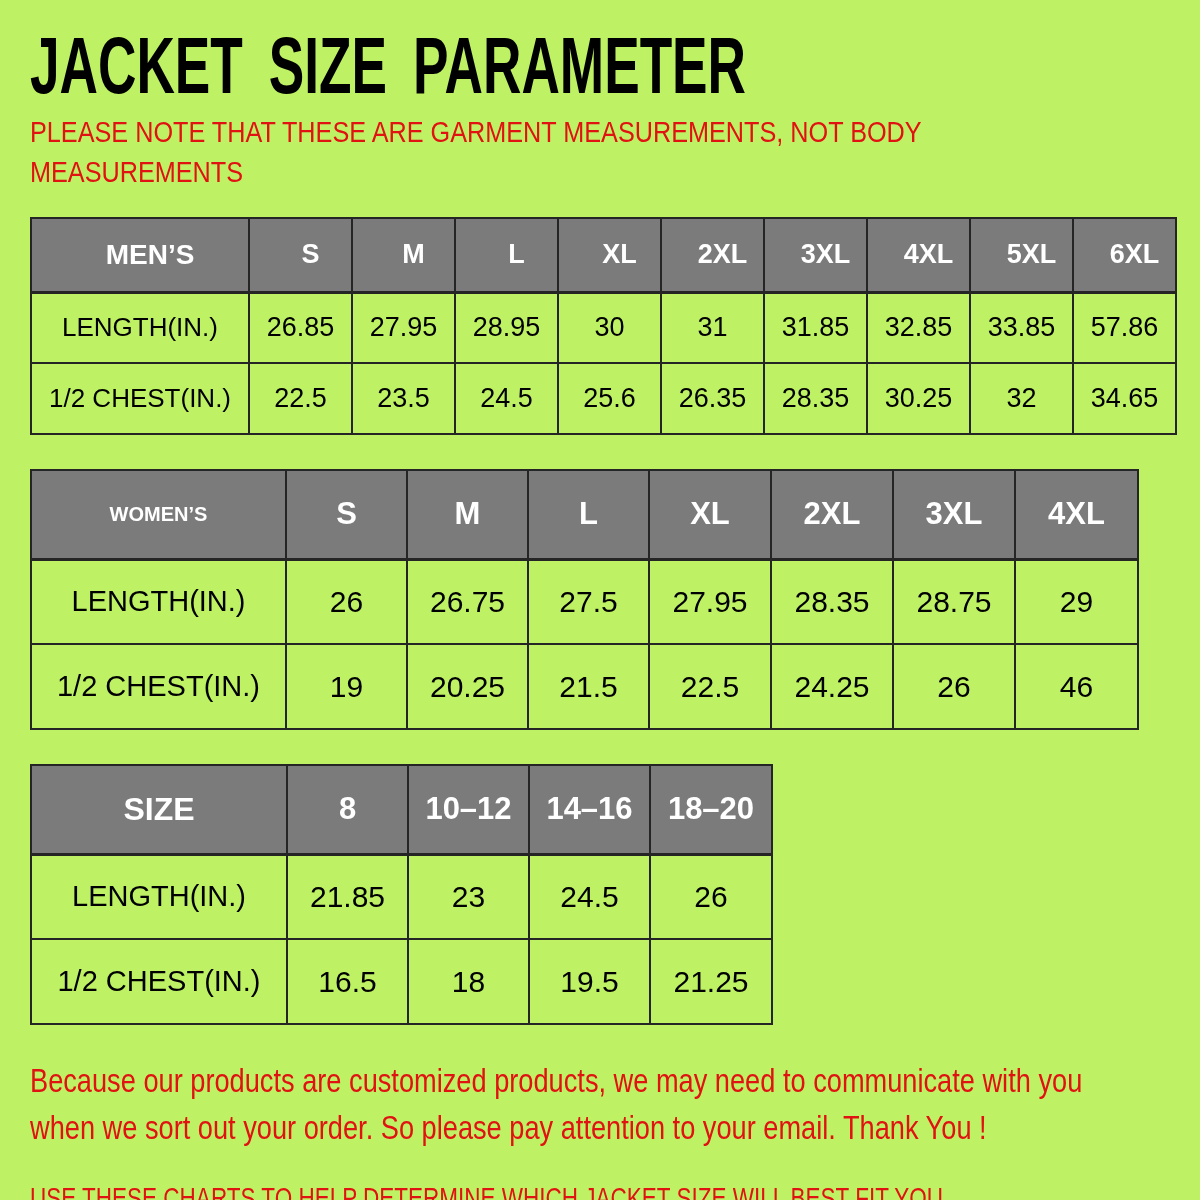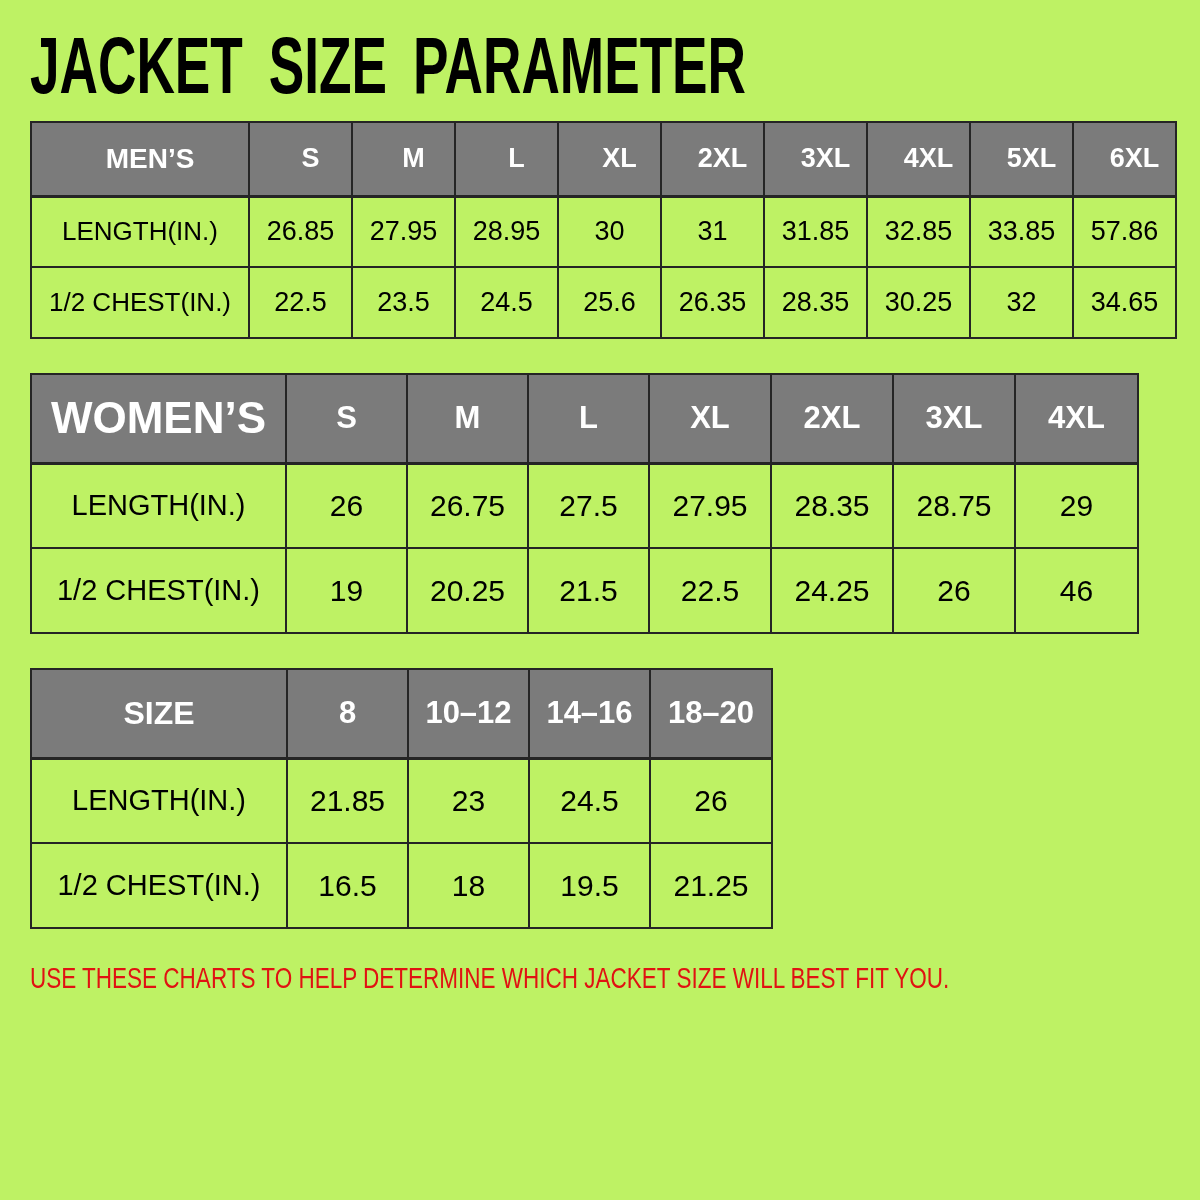--- a/index.html
+++ b/index.html
@@ -69,21 +69,21 @@
   .men thead tr { height: 74px; }
   .men tbody tr { height: 71px; }
   .men thead th { font-size: 27px; padding-left: 20px; }
   .men thead th.name { font-size: 28px; }
   .men td.lab-cell { font-size: 26px; }
 
   .wom { width: 1107px; margin-top: 34px; font-size: 30px; }
   .wom thead tr { height: 89px; }
   .wom tbody tr { height: 85px; }
   .wom thead th { font-size: 31px; }
-  .wom thead th.name { font-size: 44px; }
+  .wom thead th.name { font-size: 20px; }
   .wom td.lab-cell { font-size: 29px; }
 
   .yth { width: 741px; margin-top: 34px; font-size: 30px; }
   .yth thead tr { height: 89px; }
   .yth tbody tr { height: 85px; }
   .yth thead th { font-size: 31px; }
   .yth thead th.name { font-size: 32px; }
   .yth td.lab-cell { font-size: 29px; }
 
   
@@ -104,20 +104,24 @@
   }
 </style>
 </head>
 <body>
 
 <div class="page">
   <div class="content">
 
     <h1 class="title"><span class="title-inner">JACKET SIZE PARAMETER</span></h1>
 
+    <p class="note">
+      <span class="squeeze">PLEASE NOTE THAT THESE ARE GARMENT MEASUREMENTS, NOT BODY</span><br>
+      <span class="squeeze">MEASUREMENTS</span>
+    </p>
 
     <table class="szt men">
       <colgroup>
         <col style="width:218px">
           <col style="width:103px">
           <col style="width:103px">
           <col style="width:103px">
           <col style="width:103px">
           <col style="width:103px">
           <col style="width:103px">
@@ -243,19 +247,23 @@
           <td class="lab-cell">1/2 CHEST(IN.)</td>
           <td>16.5</td>
           <td>18</td>
           <td>19.5</td>
           <td>21.25</td>
         </tr>
       </tbody>
     </table>
 
     <div class="footer">
+      <p class="para">
+        <span class="squeeze">Because our products are customized products, we may need to communicate with you</span><br>
+        <span class="squeeze">when we sort out your order. So please pay attention to your email. Thank You !</span>
+      </p>
       <div class="use-line">
         <span class="squeeze">USE THESE CHARTS TO HELP DETERMINE WHICH JACKET SIZE WILL BEST FIT YOU.</span>
       </div>
     </div>
 
   </div>
 </div>
 
 </body></html>

